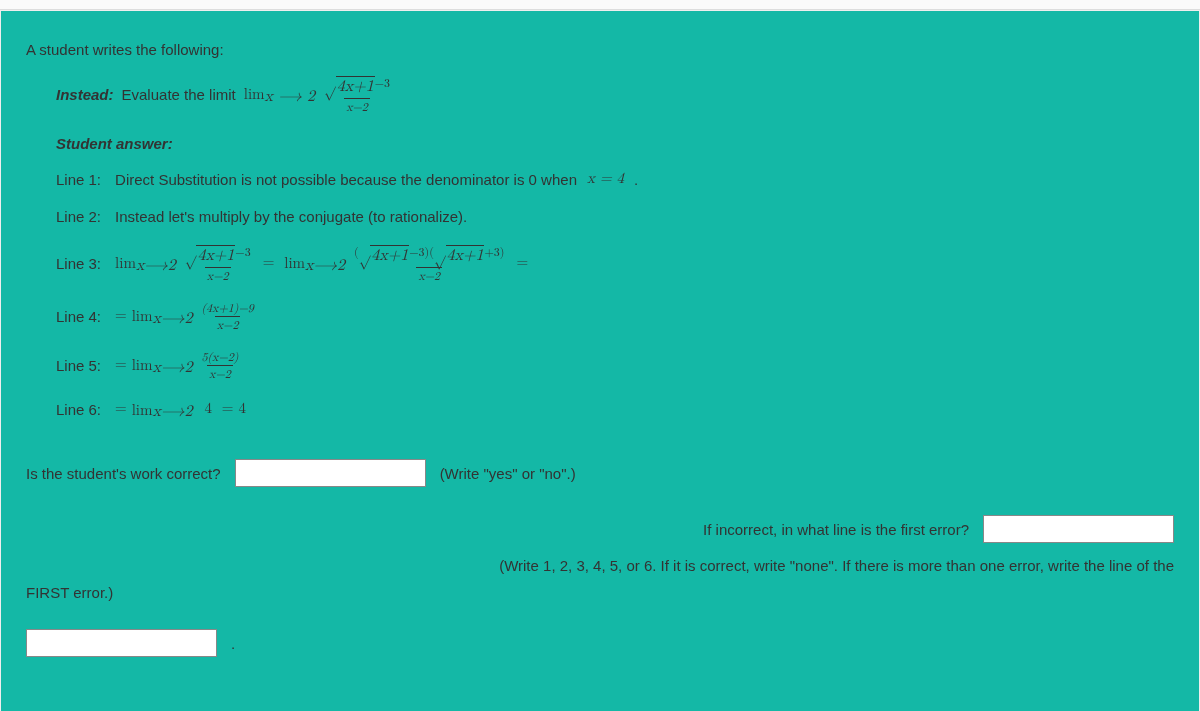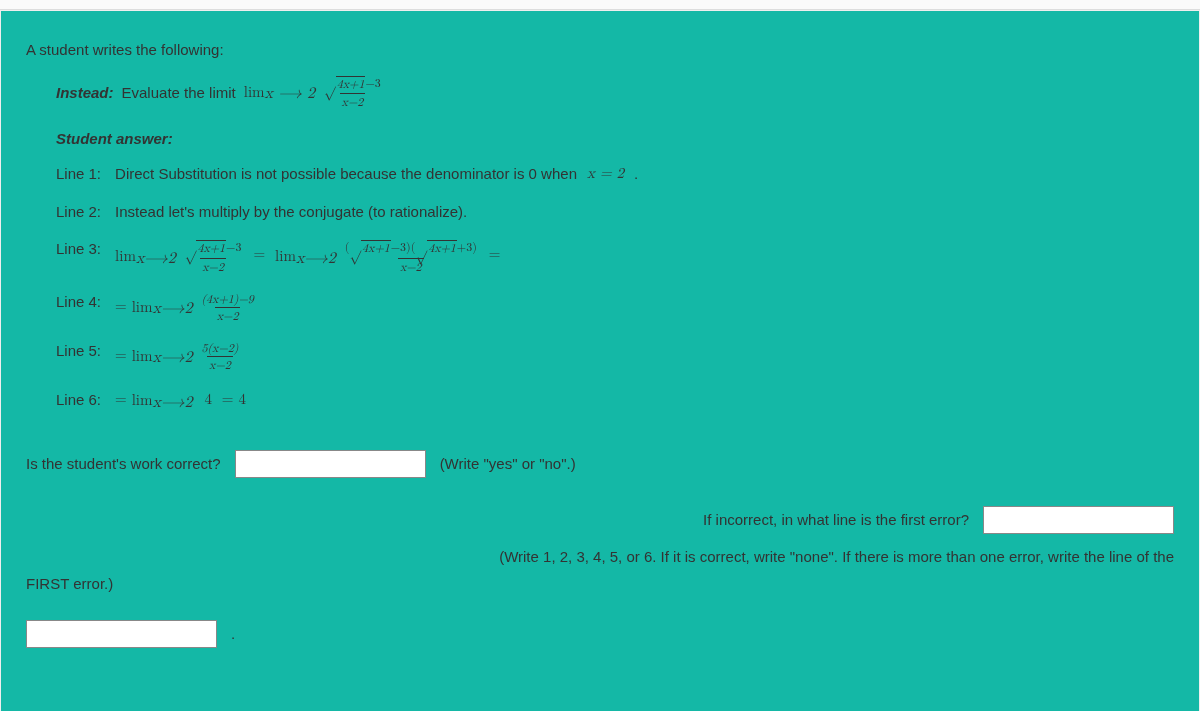--- a/index.html
+++ b/index.html
@@ -32,21 +32,21 @@
     gap: 8px;
   }
   .label-bold { font-style: italic; font-weight: 700; }
   .student-ans {
     margin: 0 0 18px 30px;
     font-style: italic; font-weight: 700;
   }
   .line {
     margin: 0 0 20px 30px;
     display: flex;
-    align-items: flex-start;
+    align-items: center;
     gap: 10px;
   }
   .line-lbl { margin-right: 4px; }
 
   
   .math { font-family: "Cambria Math","Latin Modern Math","STIX Two Math","Times New Roman",serif; }
   .mvar { font-style: italic; }
   .lim {
     display: inline-flex;
     flex-direction: row;
@@ -64,21 +64,21 @@
     line-height: 1;
     vertical-align: middle;
   }
   .frac .num { padding: 0 2px 2px 2px; font-size: 12px; }
   .frac .den { border-top: 1px solid #333; padding: 2px 2px 0 2px; font-size: 12px; }
   .sqrt {
     display: inline-flex;
     align-items: stretch;
   }
   .sqrt .rad { font-size: 14px; line-height: 1; }
-  .sqrt .arg { border-top: 1px solid #333; padding: 0 1px; font-size: 12px; line-height: 1.2; }
+  .sqrt .arg { border-top: 1px solid #333; padding: 0 1px; font-size: 16px; line-height: 1.2; }
 
   .question-block { margin-top: 40px; }
   .q-row {
     display: flex;
     align-items: center;
     flex-wrap: wrap;
     gap: 14px;
     margin-bottom: 28px;
   }
   .answer-box {
@@ -121,21 +121,21 @@
         <span class="den mvar">x−2</span>
       </span>
     </span>
   </div>
 
   <div class="student-ans">Student answer:</div>
 
   <div class="line">
     <span class="line-lbl">Line 1:</span>
     <span>Direct Substitution is not possible because the denominator is 0 when</span>
-    <span class="math mvar">x = 2</span>
+    <span class="math mvar">x = 4</span>
       <span>.</span>
   </div>
 
   <div class="line">
     <span class="line-lbl">Line 2:</span>
     <span>Instead let's multiply by the conjugate (to rationalize).</span>
   </div>
 
   <div class="line">
     <span class="line-lbl">Line 3:</span>

